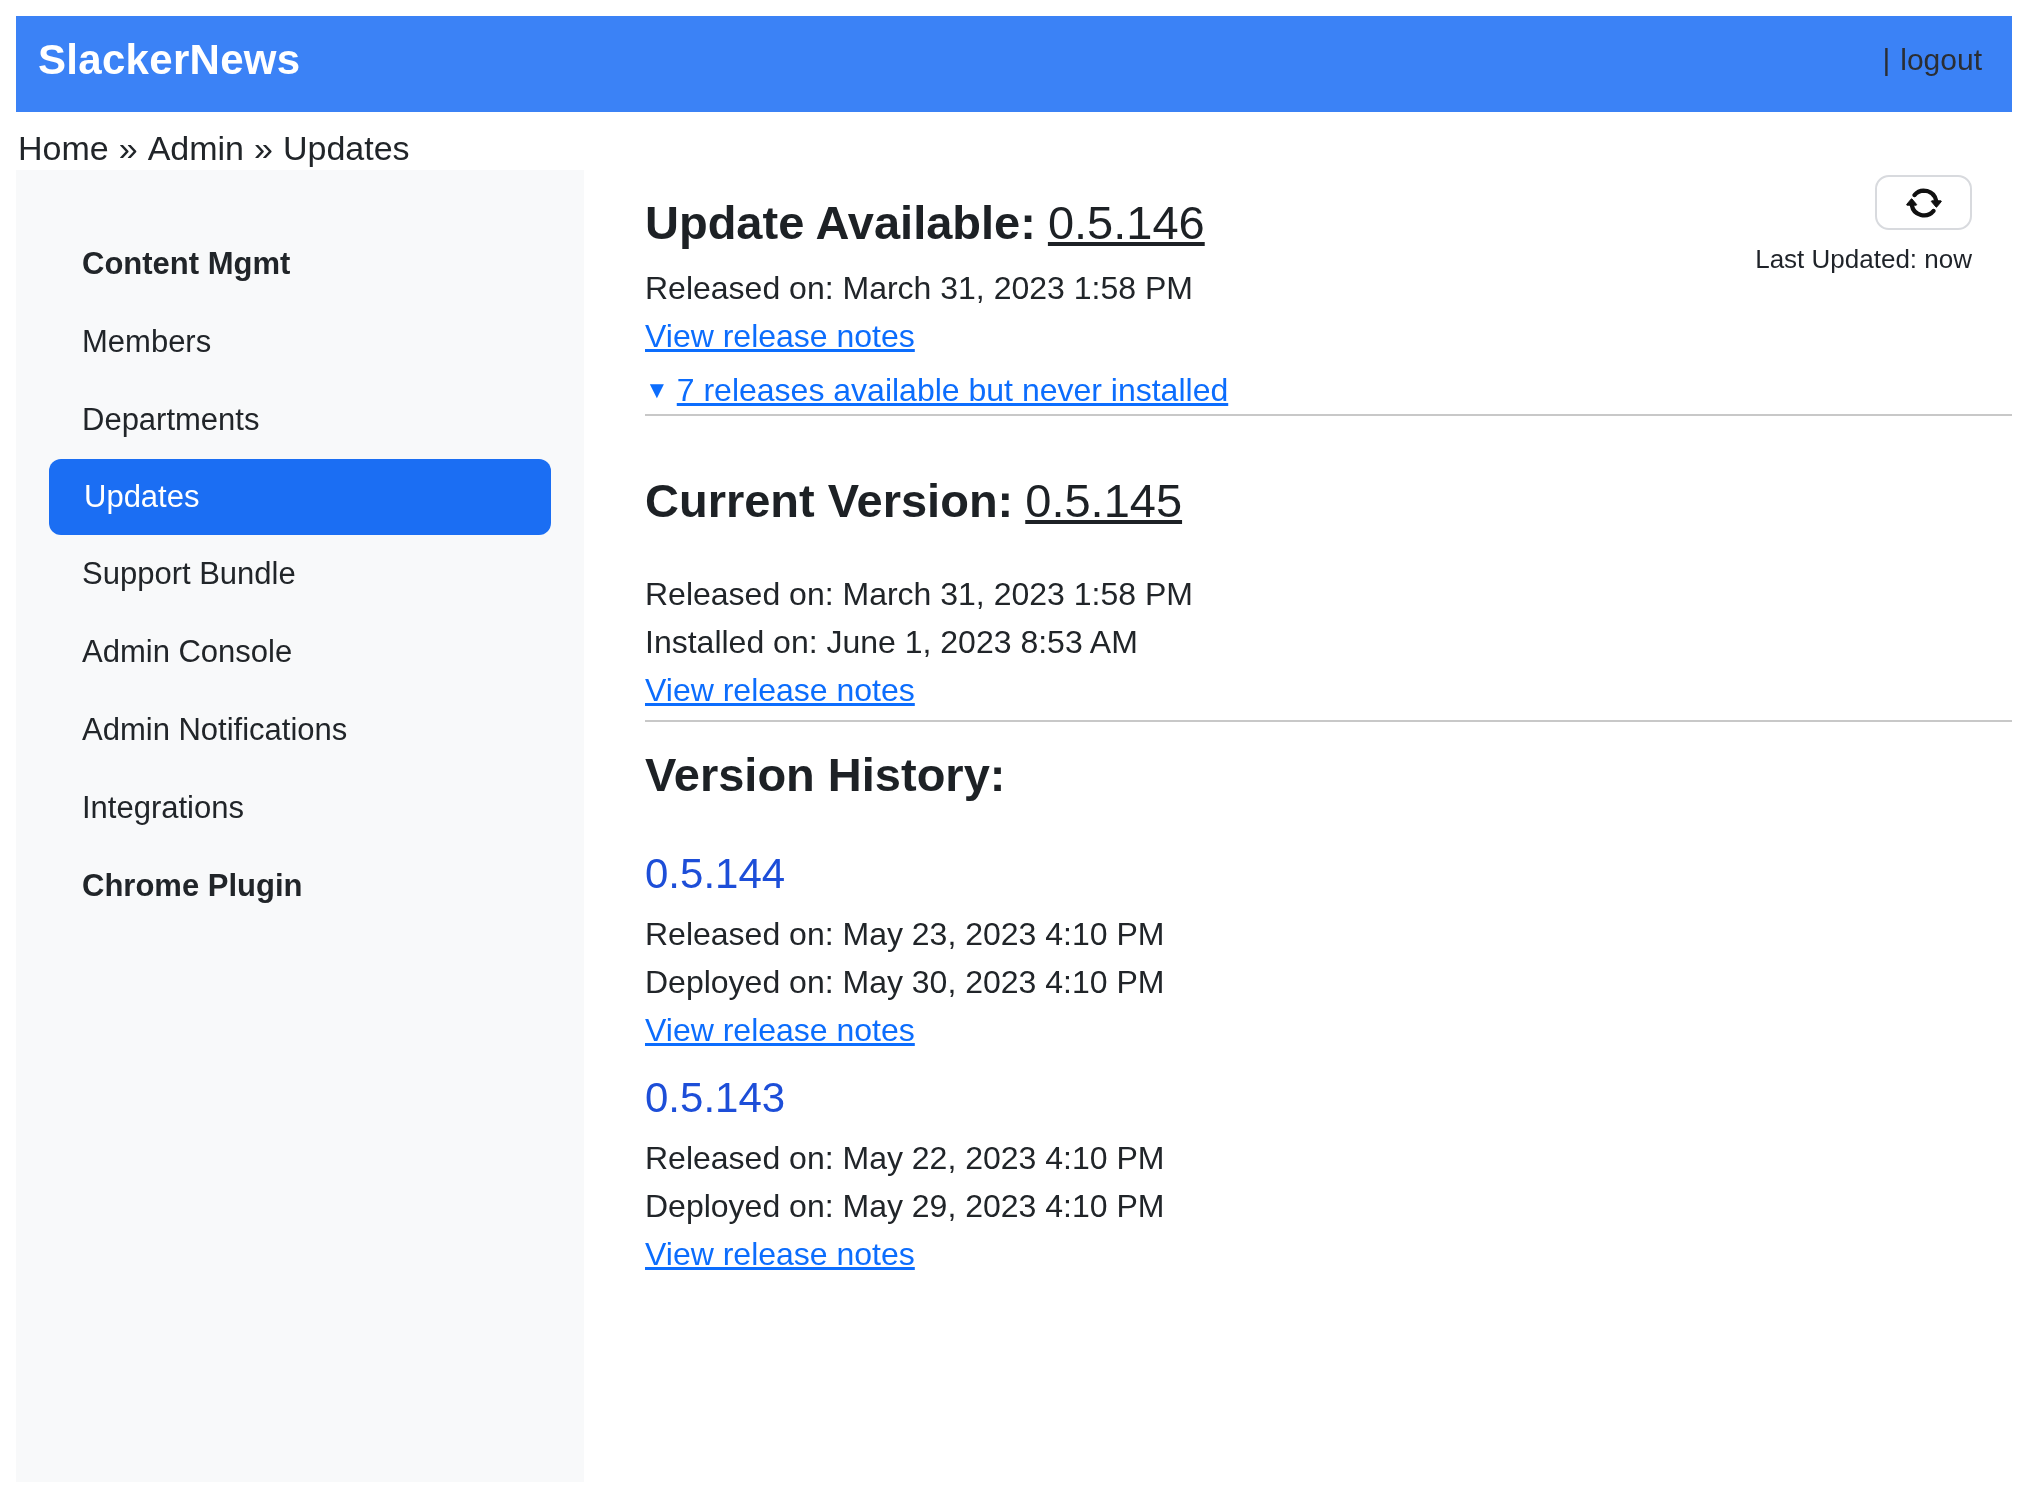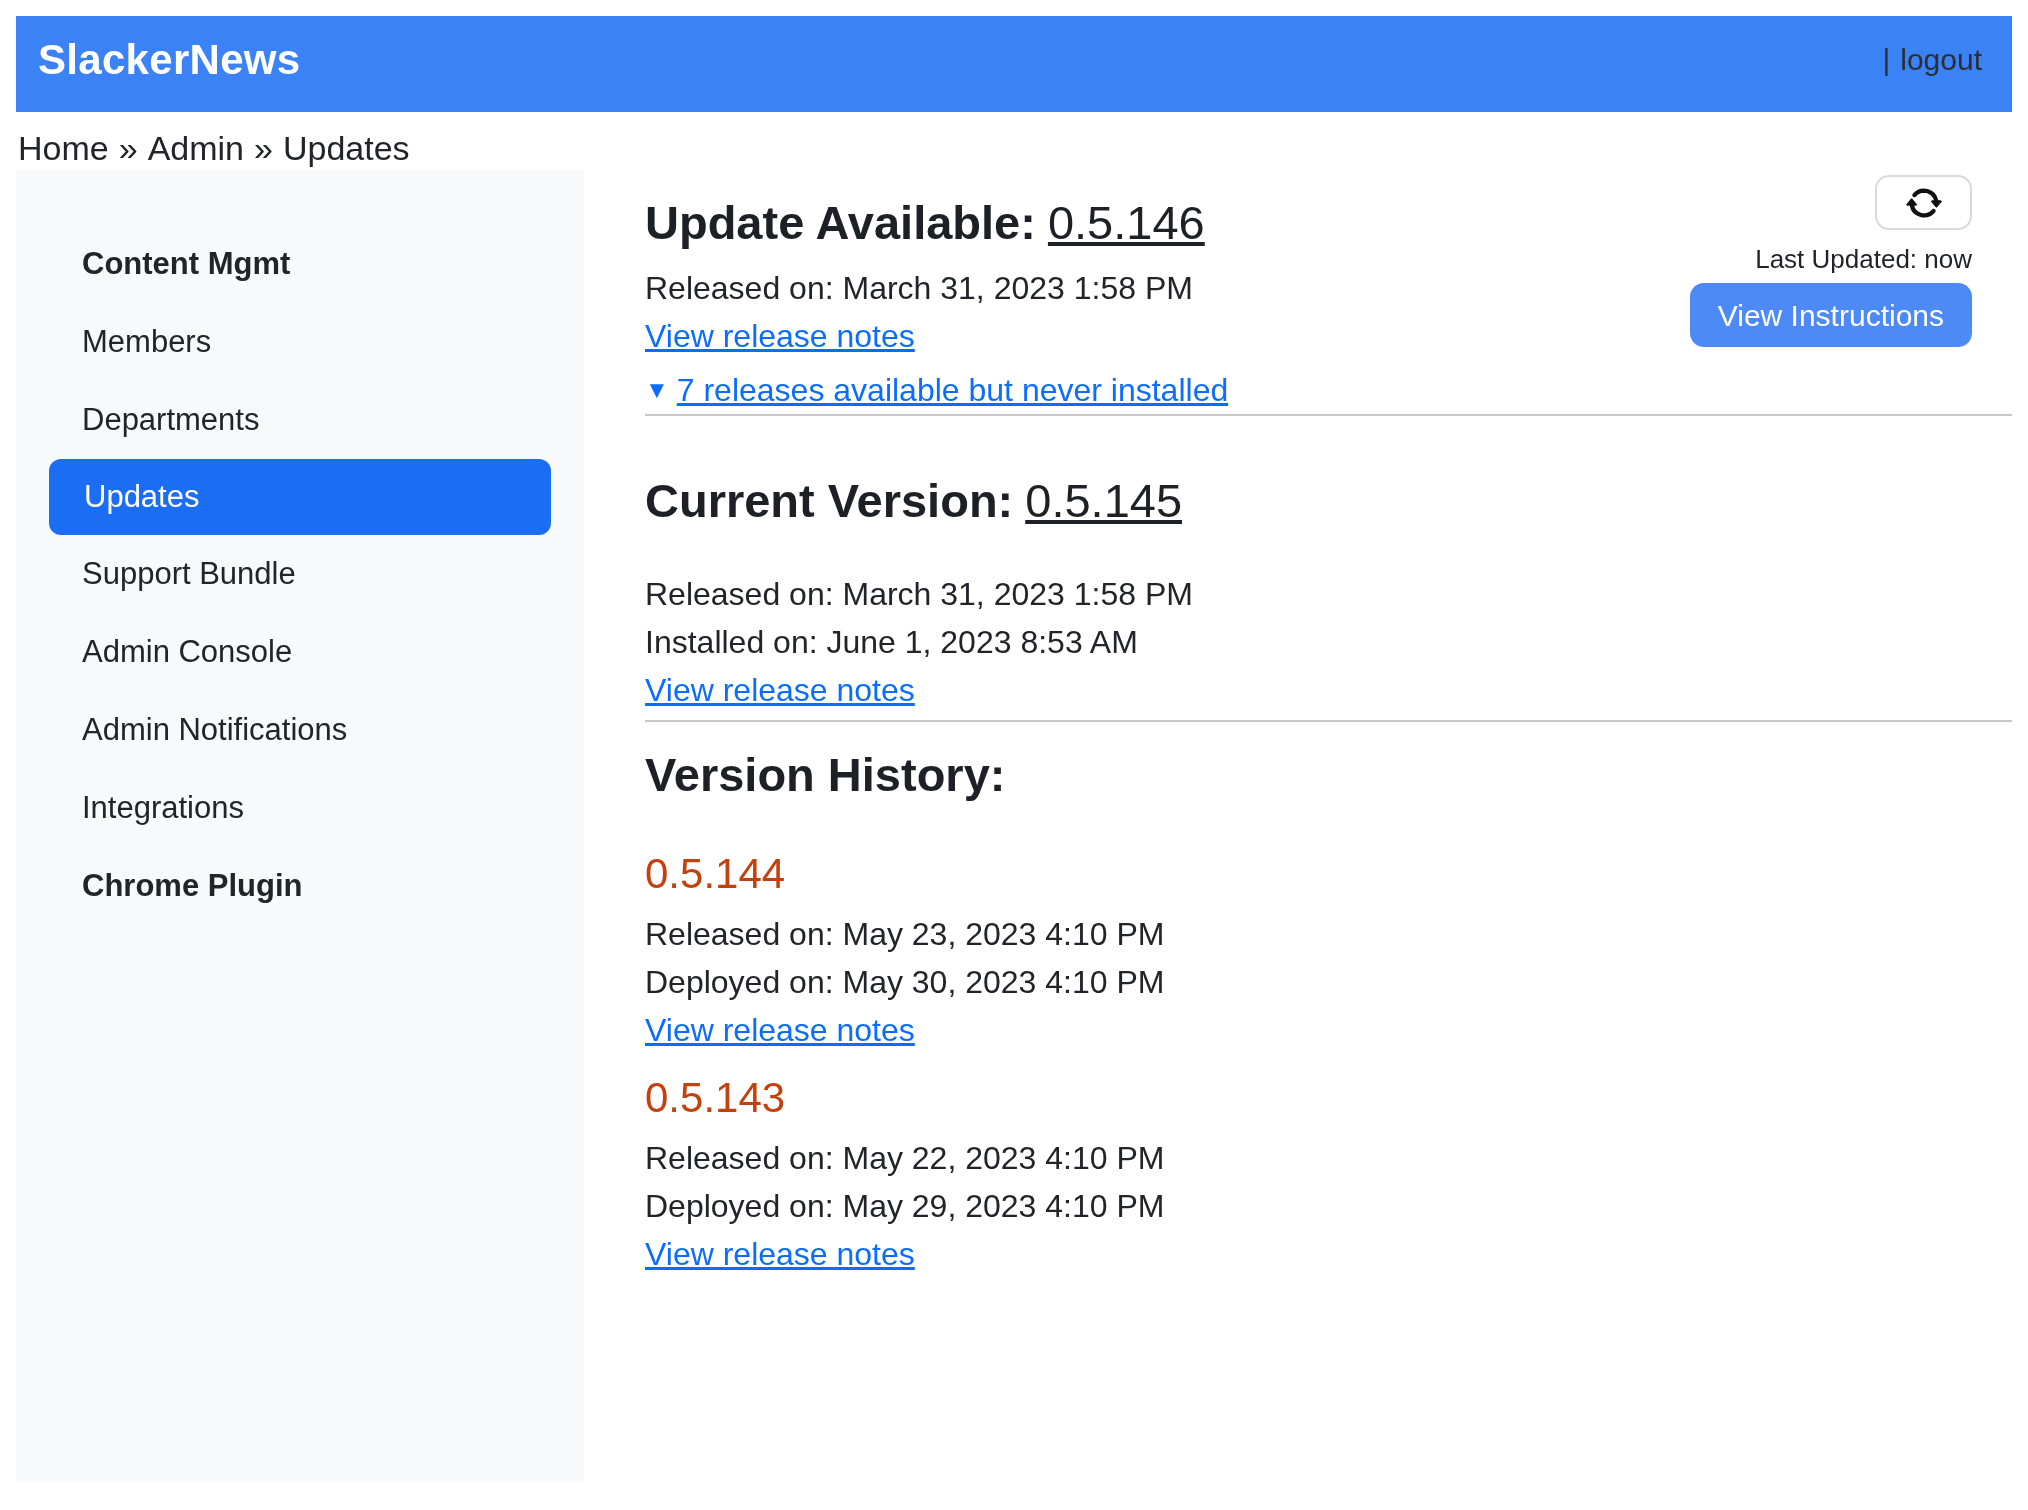--- a/index.html
+++ b/index.html
@@ -118,21 +118,21 @@
   }
   .hr-1 { margin-top: 50px; }
   .heading-2 { margin-top: 56px; }
   .meta-block-2 { margin-top: 40px; }
   .hr-2 { margin-top: 95px; }
   .heading-3 { }
   .vh-version {
     font-size: 42px;
     line-height: 52px;
     font-weight: 400;
-    color: #c2410c;
+    color: #1d4ed8;
   }
   .vh-version-1 { margin-top: 44px; }
   .vh-version-2 { margin-top: 12px; }
   .vh-meta { margin-top: 10px; }
   
   .right-cluster {
     position: absolute;
     top: 5px;
     right: 40px;
     display: flex;
@@ -204,21 +204,20 @@
     <main class="main">
 
       <div class="right-cluster">
         <button class="refresh-btn">
           <svg width="36" height="36" viewBox="0 0 16 16" fill="#111111" xmlns="http://www.w3.org/2000/svg">
             <path stroke="#111111" stroke-width="0.4" d="M11.534 7h3.932a.25.25 0 0 1 .192.41l-1.966 2.36a.25.25 0 0 1-.384 0l-1.966-2.36a.25.25 0 0 1 .192-.41zm-11 2h3.932a.25.25 0 0 0 .192-.41L2.692 6.23a.25.25 0 0 0-.384 0L.342 8.59A.25.25 0 0 0 .534 9z"></path>
             <path stroke="#111111" stroke-width="0.9" fill-rule="evenodd" d="M8 3c-1.552 0-2.94.707-3.857 1.818a.5.5 0 1 1-.771-.636A6.002 6.002 0 0 1 13.917 7H12.9A5.002 5.002 0 0 0 8 3zM3.1 9a5.002 5.002 0 0 0 8.757 2.182.5.5 0 1 1 .771.636A6.002 6.002 0 0 1 2.083 9H3.1z"></path>
           </svg>
         </button>
         <div class="last-updated">Last Updated: now</div>
-        <button class="instructions-btn">View Instructions</button>
       </div>
 
       <section>
         <h1 class="section-heading">
           <span>Update Available:</span><span class="version-value">0.5.146</span>
         </h1>
         <div class="meta-line first-meta">Released on: March 31, 2023 1:58 PM</div>
         <div class="link-line">
           <a class="link">View release notes</a>
         </div>

